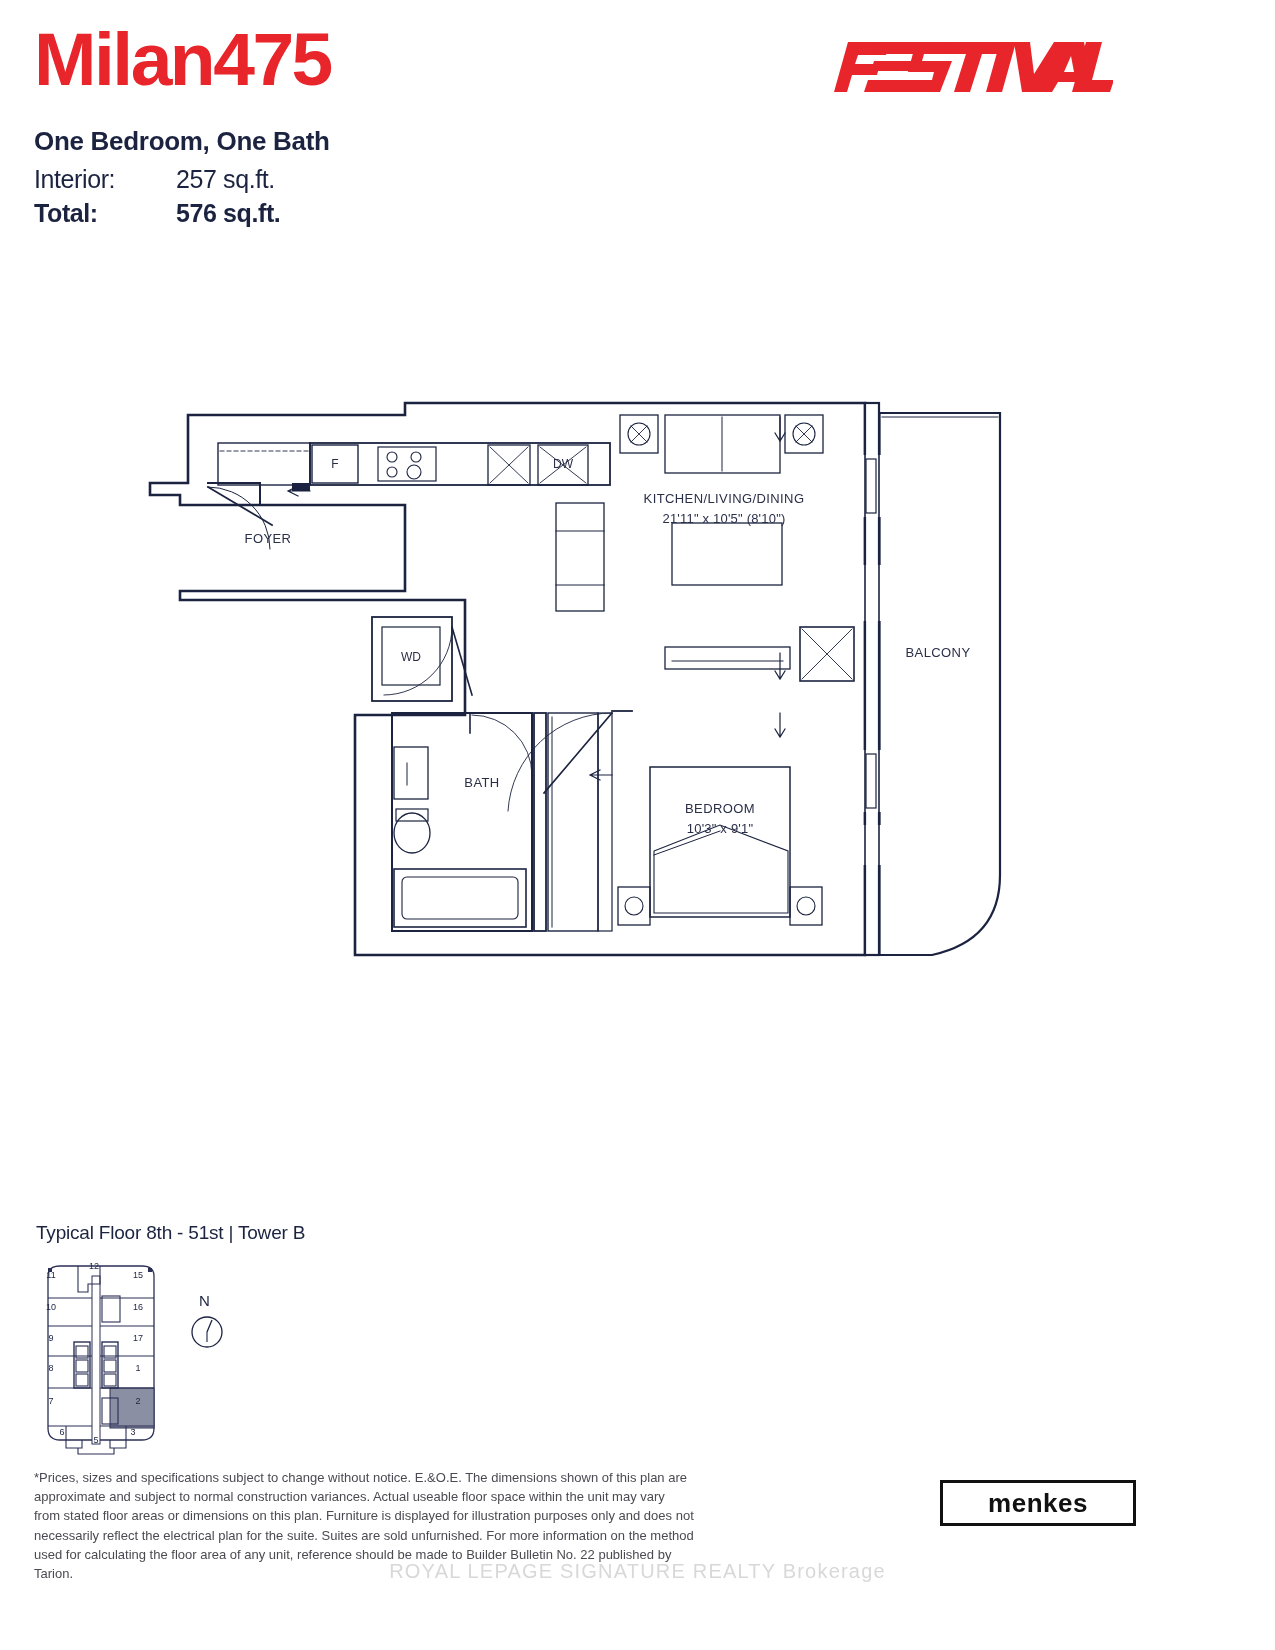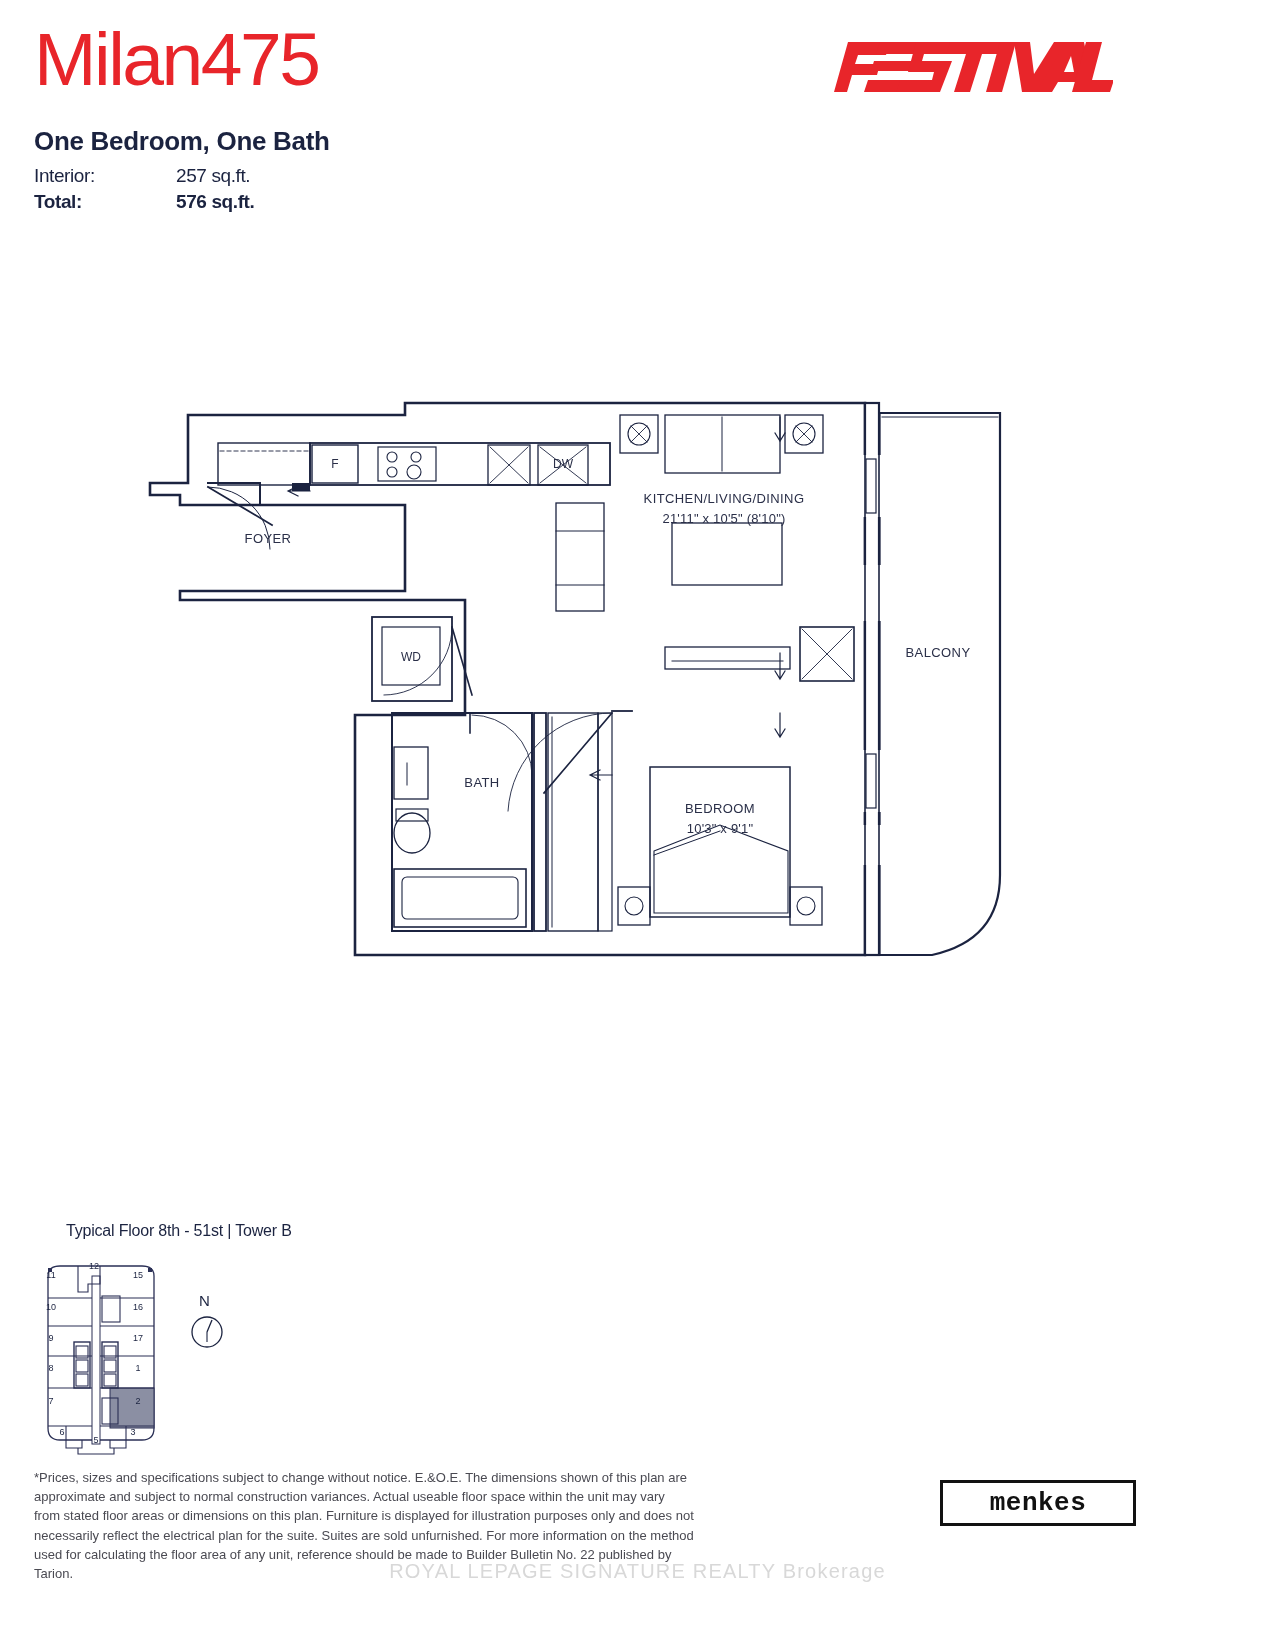--- a/index.html
+++ b/index.html
@@ -9,61 +9,61 @@
     font-family: "Liberation Sans", sans-serif;
     color: #1b1f3b;
     position: relative;
     overflow: hidden;
   }
   .page { position: relative; width: 1275px; height: 1650px; }
 
   
   .header { position: absolute; left: 34px; top: 22px; width: 1100px; }
   .suite-title {
-    font-size: 75px; font-weight: normal; color: #e8252a;
+    font-size: 75px; font-weight: bold; color: #e8252a;
     letter-spacing: -2.5px; line-height: 1.0;
     font-family: "Liberation Sans", sans-serif;
   }
   .suite-sub {
     font-size: 26px; font-weight: bold; color: #1b2340;
     margin-top: 29px; letter-spacing: -0.3px;
   }
   .area-table { margin-top: 6px; }
-  .area-row { display: flex; font-size: 19px; color: #1b2340; line-height: 1.35; letter-spacing: -0.4px; }
+  .area-row { display: flex; font-size: 25px; color: #1b2340; line-height: 1.35; letter-spacing: -0.4px; }
   .area-row .lbl { width: 142px; }
   .area-row.total .lbl, .area-row.total .val { font-weight: bold; }
 
   
   .festival-logo {
     position: absolute; left: 818px; top: 30px; width: 295px; height: 80px;
   }
 
   
   .floorplan { position: absolute; left: 120px; top: 395px; width: 910px; height: 600px; }
   .floorplan svg { display: block; }
 
   
   .keyplan-title {
     position: absolute; left: 36px; top: 1222px;
-    font-size: 16px; color: #1b2340; letter-spacing: -0.2px; margin-left: 30px;
+    font-size: 19px; color: #1b2340; letter-spacing: -0.2px;
   }
   .keyplate { position: absolute; left: 38px; top: 1258px; width: 126px; height: 180px; }
   .north { position: absolute; left: 186px; top: 1290px; width: 60px; height: 62px; }
 
   
   .disclaimer {
     position: absolute; left: 34px; top: 1468px; width: 660px;
     font-size: 13px; line-height: 1.48; color: #4a4a52;
     font-family: "Liberation Sans", sans-serif;
   }
 
   
   .menkes {
     position: absolute; left: 940px; top: 1480px; width: 196px; height: 46px;
-    border: 3px solid #111; display: flex; align-items: center; justify-content: center; font-family: Liberation Mono, monospace;
+    border: 3px solid #111; display: flex; align-items: center; justify-content: center;
   }
   .menkes-text {
     font-size: 26px; font-weight: bold; letter-spacing: 0.5px; color: #111;
   }
 
   
   .watermark {
     position: absolute; left: 0; top: 1560px; width: 1275px;
     text-align: center; font-size: 20px; color: #d8d8d8;
     letter-spacing: 1.2px;

